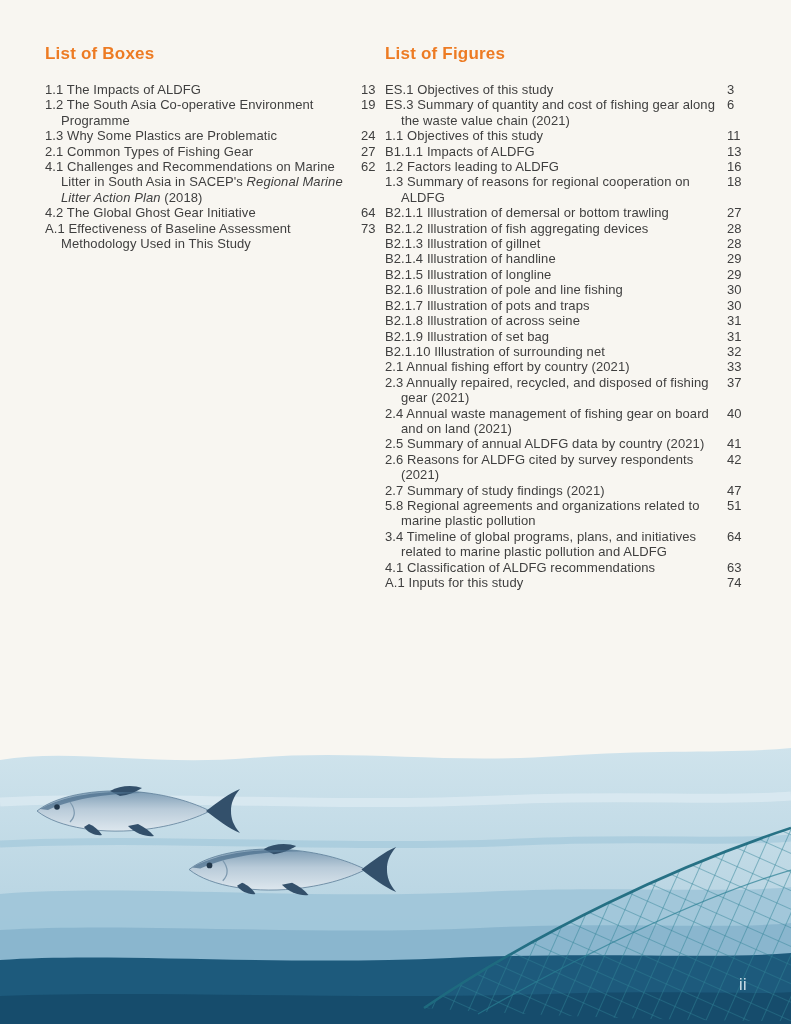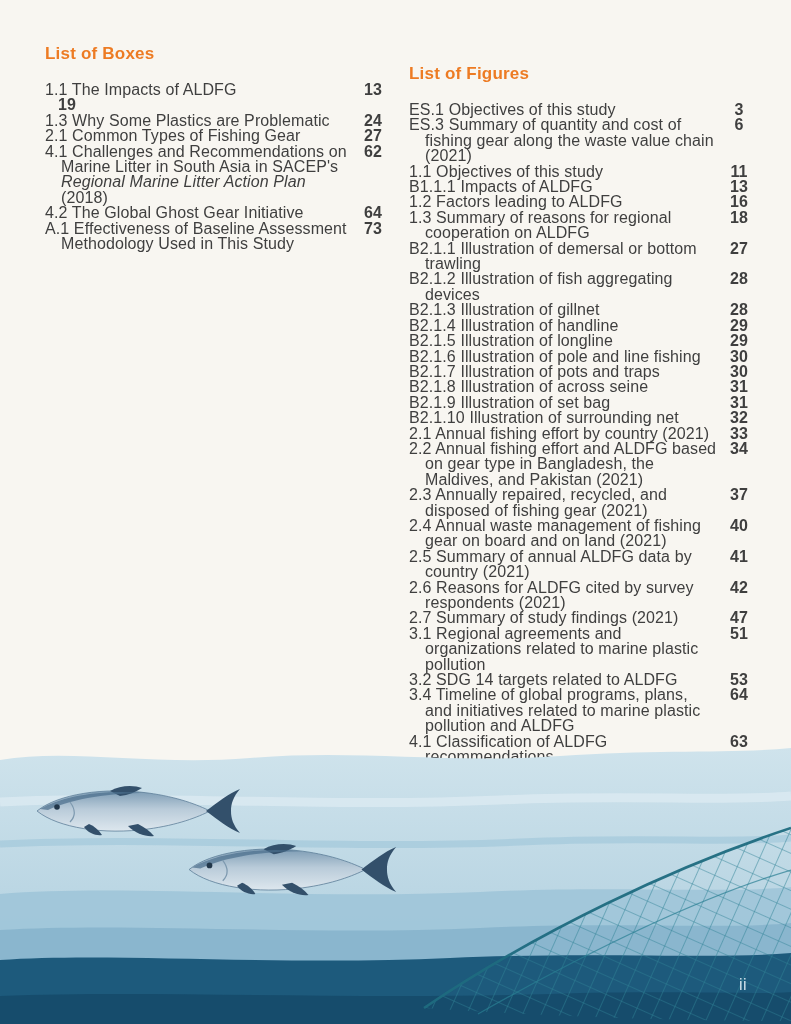--- a/index.html
+++ b/index.html
@@ -14,51 +14,51 @@
     position:relative;
     background:var(--paper);
     font-family:"Liberation Sans", sans-serif;
     color:var(--text);
     overflow:hidden;
   }
   .page{position:absolute;inset:0;}
   .content{
     position:absolute;
     top:44px;left:45px;right:40px;
-    display:flex;gap:24px;
+    display:flex;
   }
   .col-left{flex:0 0 340px;width:340px;}
-  .col-right{flex:1;min-width:0;margin-top:20px;}
+  .col-right{flex:1;min-width:0;}
   .heading{
     font-size:17px;
     font-weight:700;
     color:var(--accent);
     letter-spacing:.2px;
     margin-bottom:18px;
   }
   .toc{display:block;}
   .toc-entry{
     display:flex;
     align-items:flex-start;
-    font-size:16px;
+    font-size:13px;
     line-height:15.4px;
     cursor:default;
   }
   .toc-label{
     flex:1;
     padding-left:16px;
     text-indent:-16px;
     letter-spacing:.1px;
   }
   .toc-label .italic{font-style:italic;}
   .toc-page{
-    font-weight:700;
+    font-weight:400;
     margin-left:10px;
     min-width:24px;
-    text-align:center;
+    text-align:left;
     white-space:nowrap;
   }
   .ocean{
     position:absolute;
     left:0;right:0;bottom:0;
     height:300px;
   }
   .ocean svg{display:block;width:791px;height:300px;}
   .folio{
     position:absolute;
@@ -78,20 +78,21 @@
 
     <section class="col-left">
       <h2 class="heading">List of Boxes</h2>
       <div class="toc">
 
       <div class="toc-entry">
             <span class="toc-label">1.1 The Impacts of ALDFG</span>
             <span class="toc-page">13</span>
           </div>
           <div class="toc-entry">
+            <span class="toc-label">1.2 The South Asia Co-operative Environment Programme</span>
             <span class="toc-page">19</span>
           </div>
           <div class="toc-entry">
             <span class="toc-label">1.3 Why Some Plastics are Problematic</span>
             <span class="toc-page">24</span>
           </div>
           <div class="toc-entry">
             <span class="toc-label">2.1 Common Types of Fishing Gear</span>
             <span class="toc-page">27</span>
           </div>
@@ -176,50 +177,42 @@
           </div>
           <div class="toc-entry">
             <span class="toc-label">B2.1.10 Illustration of surrounding net</span>
             <span class="toc-page">32</span>
           </div>
           <div class="toc-entry">
             <span class="toc-label">2.1 Annual fishing effort by country (2021)</span>
             <span class="toc-page">33</span>
           </div>
           <div class="toc-entry">
-            <span class="toc-label">2.2 Annual fishing effort and ALDFG based on gear type in Bangladesh, the Maldives, and Pakistan (2021)</span>
-            <span class="toc-page">34</span>
-          </div>
-          <div class="toc-entry">
             <span class="toc-label">2.3 Annually repaired, recycled, and disposed of fishing gear (2021)</span>
             <span class="toc-page">37</span>
           </div>
           <div class="toc-entry">
             <span class="toc-label">2.4 Annual waste management of fishing gear on board and on land (2021)</span>
             <span class="toc-page">40</span>
           </div>
           <div class="toc-entry">
             <span class="toc-label">2.5 Summary of annual ALDFG data by country (2021)</span>
             <span class="toc-page">41</span>
           </div>
           <div class="toc-entry">
             <span class="toc-label">2.6 Reasons for ALDFG cited by survey respondents (2021)</span>
             <span class="toc-page">42</span>
           </div>
           <div class="toc-entry">
             <span class="toc-label">2.7 Summary of study findings (2021)</span>
             <span class="toc-page">47</span>
           </div>
           <div class="toc-entry">
-            <span class="toc-label">3.1 Regional agreements and organizations related to marine plastic pollution</span>
+            <span class="toc-label">5.8 Regional agreements and organizations related to marine plastic pollution</span>
             <span class="toc-page">51</span>
-          </div>
-          <div class="toc-entry">
-            <span class="toc-label">3.2 SDG 14 targets related to ALDFG</span>
-            <span class="toc-page">53</span>
           </div>
           <div class="toc-entry">
             <span class="toc-label">3.4 Timeline of global programs, plans, and initiatives related to marine plastic pollution and ALDFG</span>
             <span class="toc-page">64</span>
           </div>
           <div class="toc-entry">
             <span class="toc-label">4.1 Classification of ALDFG recommendations</span>
             <span class="toc-page">63</span>
           </div>
           <div class="toc-entry">

